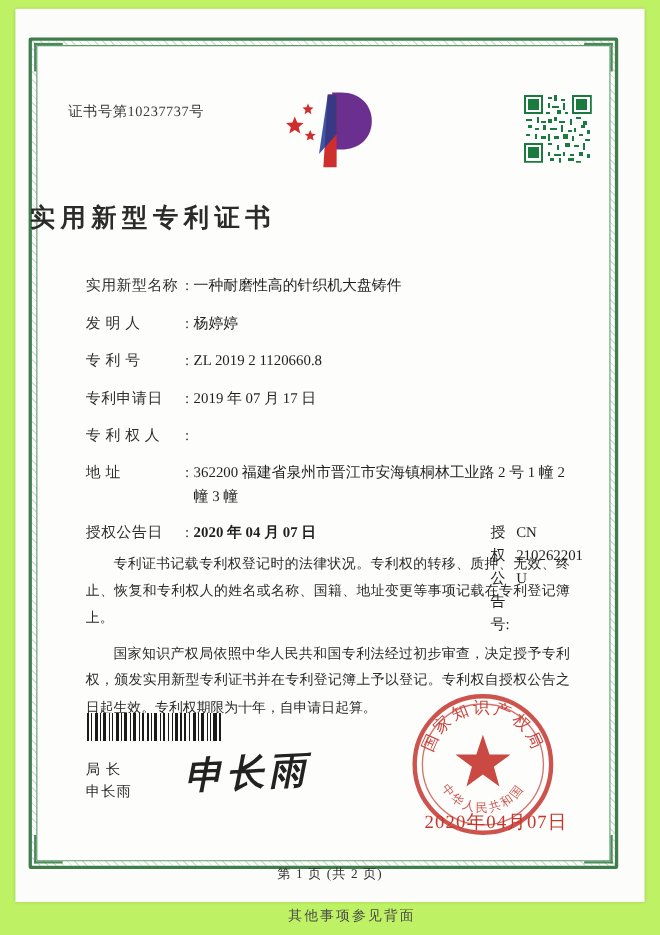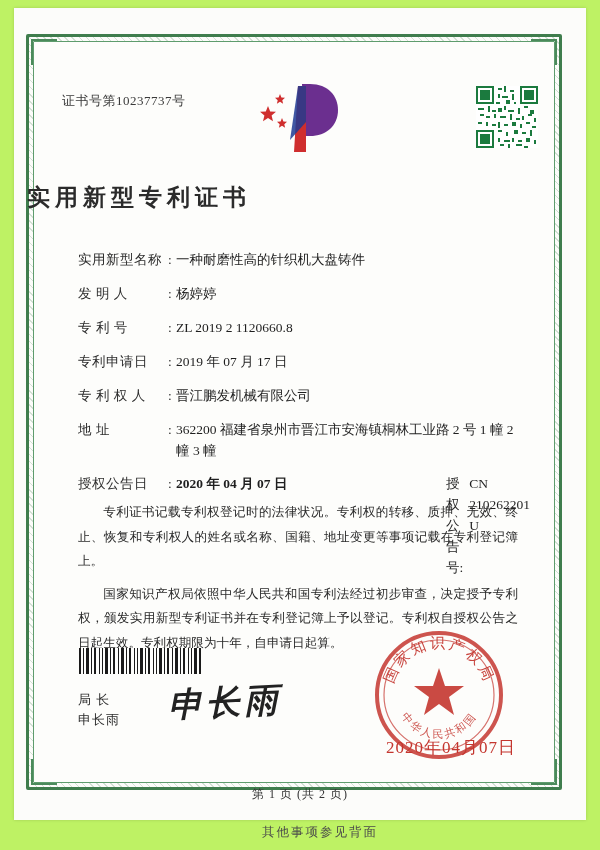--- a/index.html
+++ b/index.html
@@ -366,21 +366,20 @@
 
     <div class="field-row">
       <span class="field-label">专利申请日</span>
       <span class="field-colon">:</span>
       <span class="field-value">2019 年 07 月 17 日</span>
     </div>
 
     <div class="field-row">
       <span class="field-label">专 利 权 人</span>
       <span class="field-colon">:</span>
-      <span class="field-value">晋江鹏发机械有限公司</span>
     </div>
 
     <div class="field-row">
       <span class="field-label">地 址</span>
       <span class="field-colon">:</span>
       <span class="field-value">
         <span>362200 福建省泉州市晋江市安海镇桐林工业路 2 号 1 幢 2</span>
         <span class="sub">幢 3 幢</span>
       </span>
     </div>

